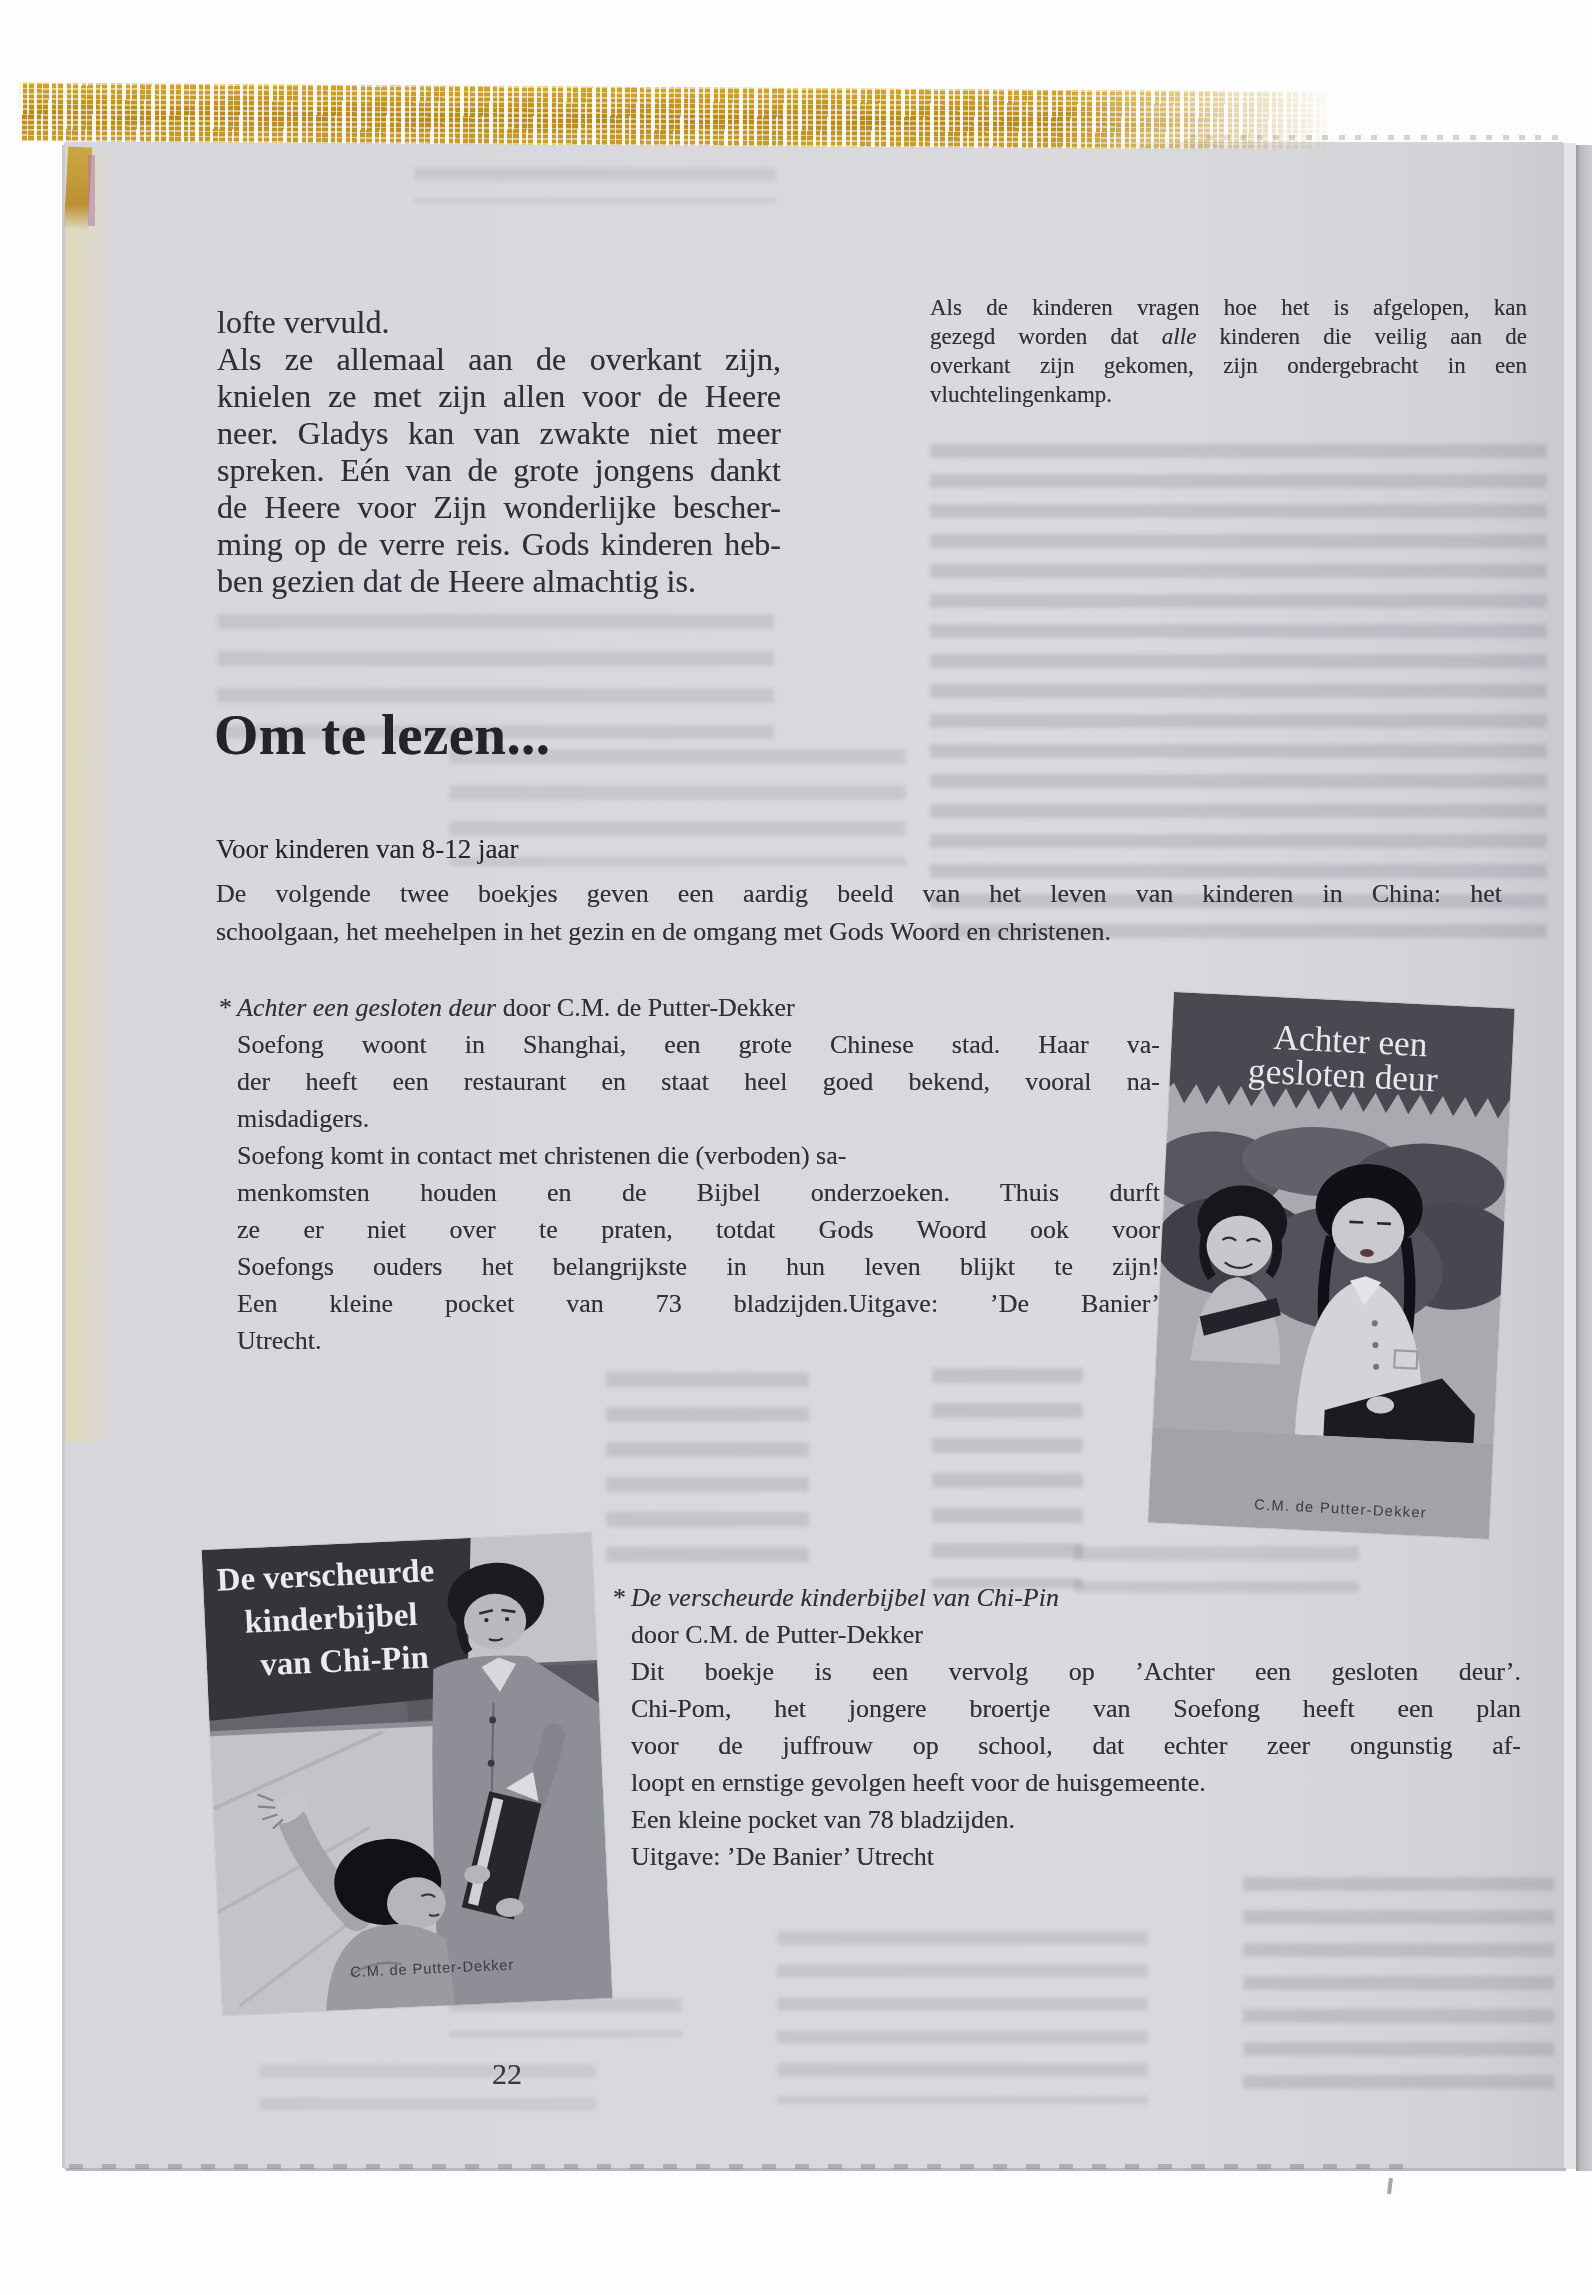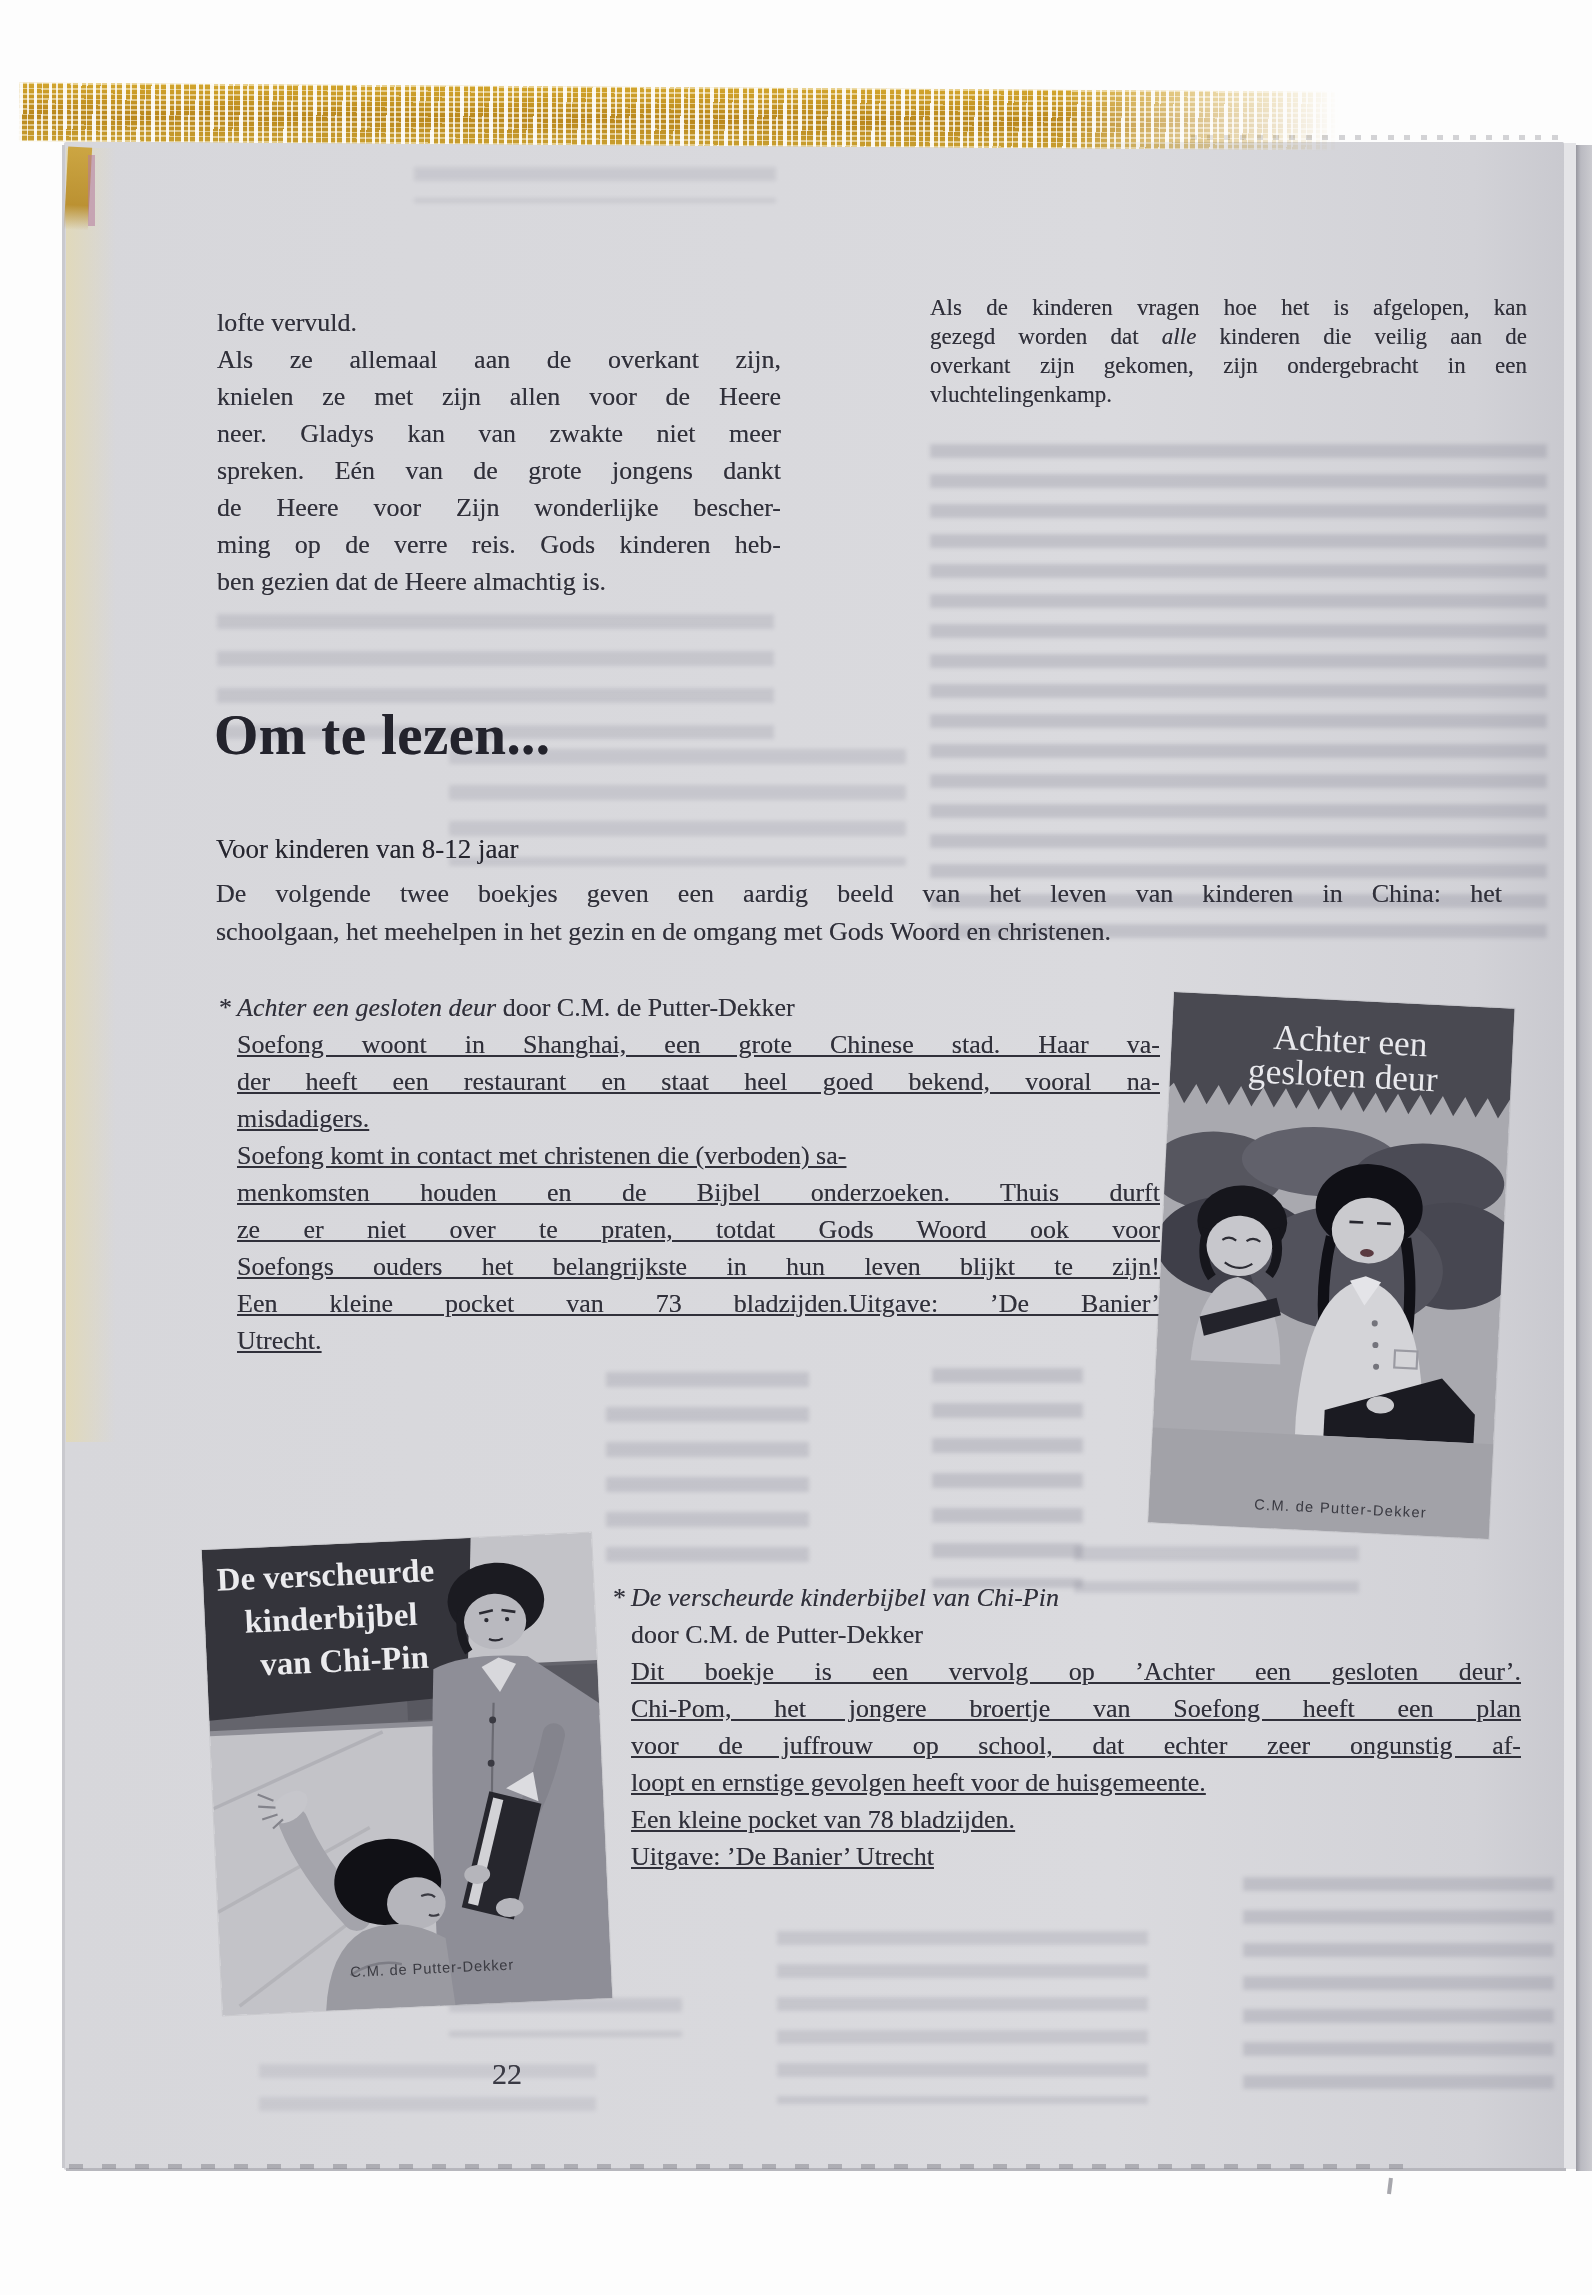--- a/index.html
+++ b/index.html
@@ -30,34 +30,34 @@
            repeating-linear-gradient(0deg,rgba(255,253,240,.5) 0 1.7px,rgba(255,255,255,0) 1.7px 5.2px),
            linear-gradient(180deg,#d2a52d 0%,#b9871c 55%,#c99f31 100%);
          -webkit-mask-image:linear-gradient(90deg,#000 0 78%,transparent 99%);
          mask-image:linear-gradient(90deg,#000 0 78%,transparent 99%);}
   .gold-corner{position:absolute;left:66px;top:147px;width:24px;height:83px;opacity:.85;transform:rotate(3deg);
          background:linear-gradient(180deg,#c99d2c,#b58519 70%,rgba(181,133,25,0));}
   .pink-sliver{position:absolute;left:88px;top:155px;width:7px;height:71px;background:#b47a9f;opacity:.55;}
   
   .txt{position:absolute;color:#30303a;text-shadow:0 0 0.6px rgba(48,48,58,.55);}
   .lines>div{text-align:justify;text-align-last:justify;}
-  .leftpara{left:217px;top:304px;width:564px;font-size:26px;line-height:37px;}
+  .leftpara{left:217px;top:304px;width:564px;font-size:32px;line-height:37px;}
   .leftpara>div:nth-child(1),.leftpara>div:nth-child(8){text-align-last:left;}
   .rightpara{left:930px;top:293px;width:597px;font-size:23px;line-height:29px;}
   .rightpara .just{text-align:justify;text-align-last:justify;}
   .rightpara .nojust{text-align:left;}
   .h1{left:214px;top:702px;font-size:57px;font-weight:bold;color:#23232c;letter-spacing:0.4px;}
   .h2{left:216px;top:834px;font-size:27px;font-weight:normal;color:#26262f;}
   .introlines{left:216px;top:875px;width:1286px;font-size:26px;line-height:38px;}
   .introlines>div:nth-child(2){text-align-last:left;}
   .entry{position:absolute;font-size:26px;line-height:37px;color:#30303a;text-shadow:0 0 0.6px rgba(48,48,58,.55);}
   .entry .head{position:relative;padding-left:18px;text-align:left;}
   .entry .star{position:absolute;left:0;top:0;}
   .entry .ital{font-style:italic;}
-  .entry .body{padding-left:18px;text-decoration:underline;}
+  .entry .body{padding-left:18px;}
   .entry1{left:219px;top:989px;width:941px;}
   .entry1 .body>div:nth-child(4),.entry1 .body>div:nth-child(10){text-align-last:left;}
   .entry2{left:613px;top:1579px;width:908px;}
   .entry2 .body>div:nth-child(4),.entry2 .body>div:nth-child(5),.entry2 .body>div:nth-child(6){text-align-last:left;}
   .pagenum{left:476px;top:2057px;width:62px;text-align:center;font-size:30px;color:#3a3a44;}
   
   .ghost{position:absolute;filter:blur(2px);pointer-events:none;}
   
   .cover{position:absolute;box-shadow:0 0 0 0.9px rgba(0,0,0,.06);}
   .cover1{left:1174px;top:992px;width:341px;height:531px;transform:rotate(2.8deg);transform-origin:top left;}

